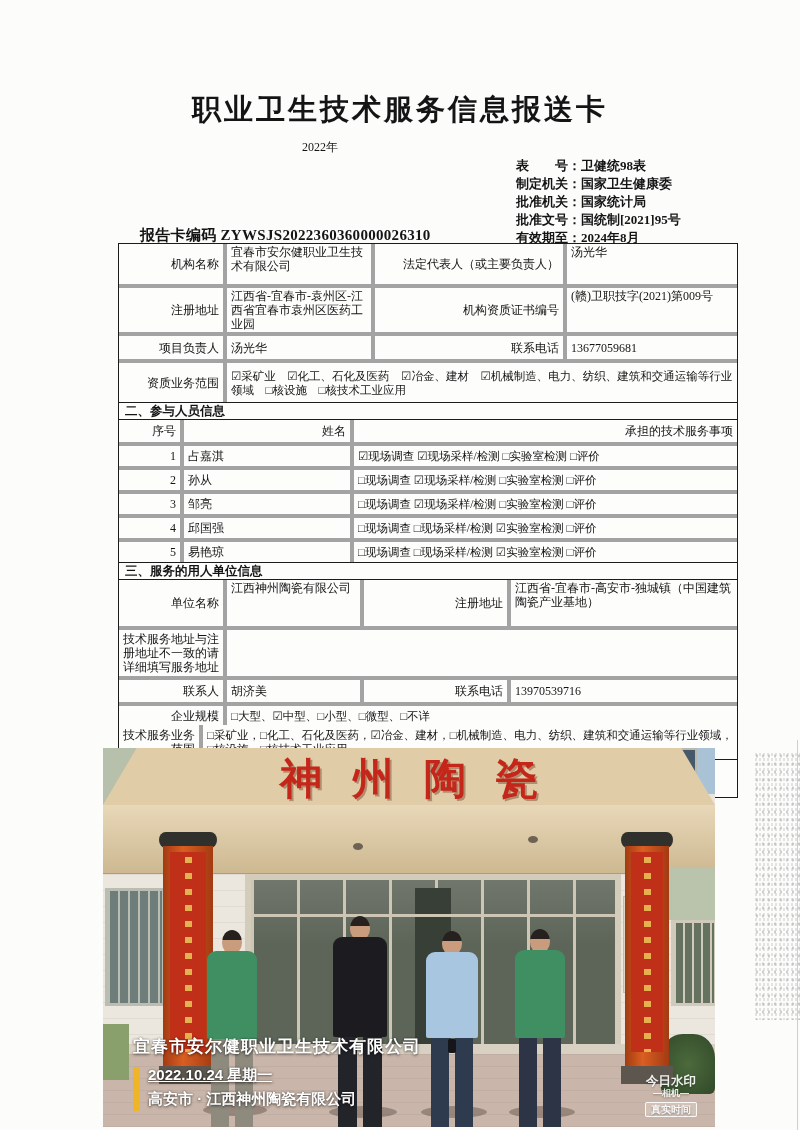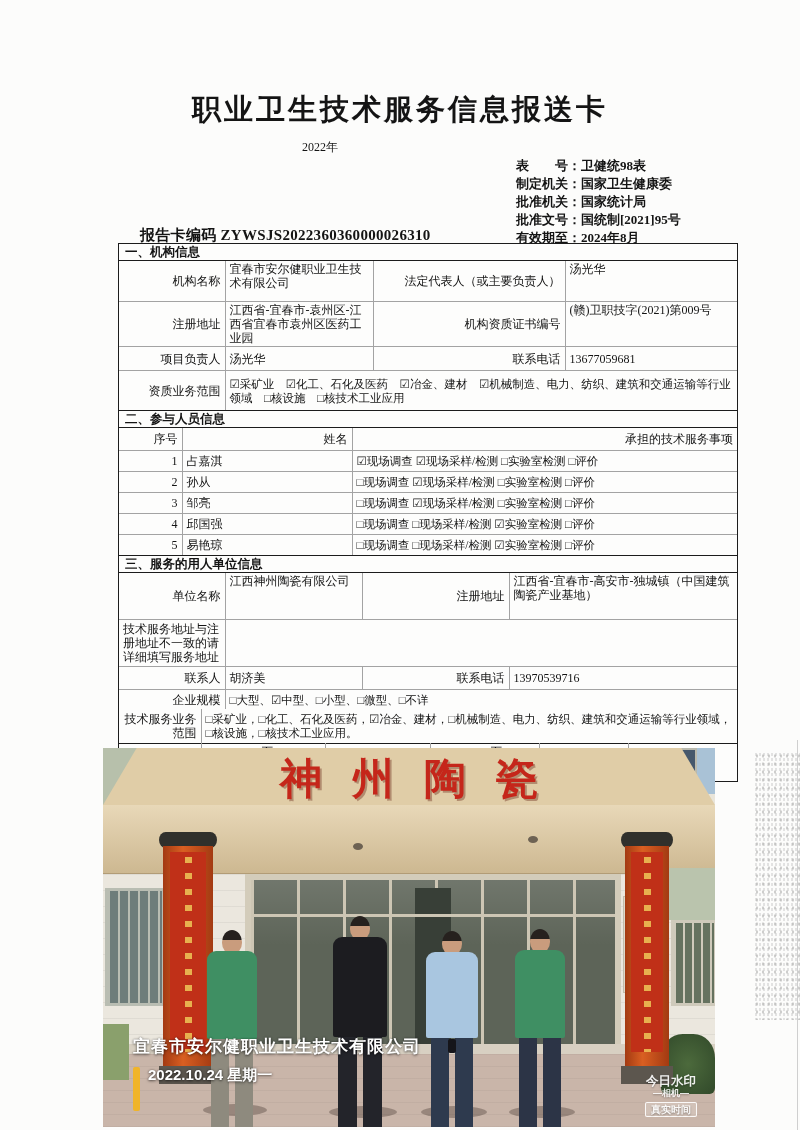--- a/index.html
+++ b/index.html
@@ -8,21 +8,21 @@
   
   .title{position:absolute;left:0;top:90px;width:800px;text-align:center;margin:0;
          font-size:29px;font-weight:bold;letter-spacing:3px;}
   .year{position:absolute;left:0;top:139px;width:640px;text-align:center;font-size:12px;}
   .meta{position:absolute;left:516px;top:157px;font-size:13px;font-weight:bold;line-height:18px;}
   .report-code{position:absolute;left:140px;top:226px;font-size:15px;font-weight:bold;letter-spacing:.3px;}
   
   .tbl{position:absolute;left:118px;top:243px;width:618px;border:1.4px solid #1c1c1c;background:#fdfdfc;}
   .sec-h{font-size:12.5px;font-weight:bold;padding:1px 0 1px 6px;border-bottom:1px solid #1c1c1c;line-height:14px;}
   table{border-collapse:collapse;table-layout:fixed;width:100%;}
-  td{border:1px solid #a3a3a3;font-size:12px;padding:1px 4px;line-height:14px;vertical-align:middle;overflow:hidden;}
+  td{border:4px solid #a3a3a3;font-size:12px;padding:1px 4px;line-height:14px;vertical-align:middle;overflow:hidden;}
   tr:first-child td{border-top:none;}
   td:first-child{border-left:none;}
   td:last-child{border-right:none;}
   .btm td{border-bottom:none;}
   .lbl{text-align:right;}
   .lbl-left{text-align:left;padding-left:4px;margin-left:28px;}
   .chk{font-size:11.5px;}
   .top{vertical-align:top;}
   .num{font-family:"Liberation Serif","DejaVu Serif",serif;}
   .wrapall{word-break:break-all;}
@@ -89,21 +89,21 @@
   .p3 .torso{width:52px;height:86px;background:#a9c6e0;}
   .p3 .legs{width:42px;height:92px;background:linear-gradient(90deg,#2e3a4e 0 44%,transparent 44% 56%,#2e3a4e 56%);}
   .p4 .torso{width:50px;height:88px;background:#3f8f63;}
   .p4 .legs{width:42px;height:92px;background:linear-gradient(90deg,#2c3446 0 44%,transparent 44% 56%,#2c3446 56%);}
   .phone{position:absolute;left:24px;top:108px;width:8px;height:14px;background:#15151a;border-radius:2px;}
   
   .ovl{color:#fff;text-shadow:0 1px 3px rgba(0,0,0,.55),0 0 2px rgba(0,0,0,.4);
        font-family:"Liberation Sans","DejaVu Sans",sans-serif;font-weight:bold;white-space:nowrap;}
   .ovl-company{left:30px;top:287px;font-size:17px;letter-spacing:1px;}
   .ovl-bar{left:30px;top:319px;width:7px;height:44px;background:#f0b429;border-radius:2px;}
-  .ovl-date{left:45px;top:318px;font-size:15px;}
+  .ovl-date{left:45px;top:318px;font-size:15px;text-decoration:underline;}
   .ovl-loc{left:45px;top:342px;font-size:15px;}
   .wm{left:528px;top:326px;width:80px;text-align:center;color:rgba(255,255,255,.92);
       font-family:"Liberation Sans","DejaVu Sans",sans-serif;font-weight:bold;
       text-shadow:0 1px 2px rgba(0,0,0,.35);}
   .wm-l1{font-size:12.5px;line-height:14px;}
   .wm-l2{font-size:9px;line-height:11px;}
   .wm-badge{display:inline-block;font-size:10px;line-height:11px;margin-top:2px;padding:1px 5px;
             border:1px solid rgba(255,255,255,.9);border-radius:2px;background:rgba(255,255,255,.18);}
 </style>
 </head>
@@ -122,21 +122,20 @@
     <div>有效期至：2024年8月</div>
   </div>
 
   <div class="report-code">
     <span>报告卡编码</span>
     <span class="num">ZYWSJS2022360360000026310</span>
   </div>
 
   <div class="tbl">
 
-    <div class="sec-h">一、机构信息</div>
     <table>
       <colgroup>
           <col style="width:106px">
           <col style="width:148px">
           <col style="width:192px">
           <col style="width:172px">
         </colgroup>
       <tbody>
           <tr>
         <td class="lbl" style="height:38px">机构名称</td>
@@ -331,20 +330,21 @@
     </div>
     <div class="person p4" style="left:409px;top:181px">
       <div class="head"></div>
       <div class="torso"></div>
       <div class="legs"></div>
     </div>
 
     <div class="abs ovl ovl-company">宜春市安尔健职业卫生技术有限公司</div>
     <div class="abs ovl-bar"></div>
     <div class="abs ovl ovl-date">2022.10.24 星期一</div>
+    <div class="abs ovl ovl-loc">高安市 · 江西神州陶瓷有限公司</div>
     <div class="abs wm">
       <div class="wm-l1">今日水印</div>
       <div class="wm-l2">—相机—</div>
       <div class="wm-badge">真实时间</div>
     </div>
   </div>
 
   <div class="noise"></div>
   <div class="edge-line"></div>
 </div>

